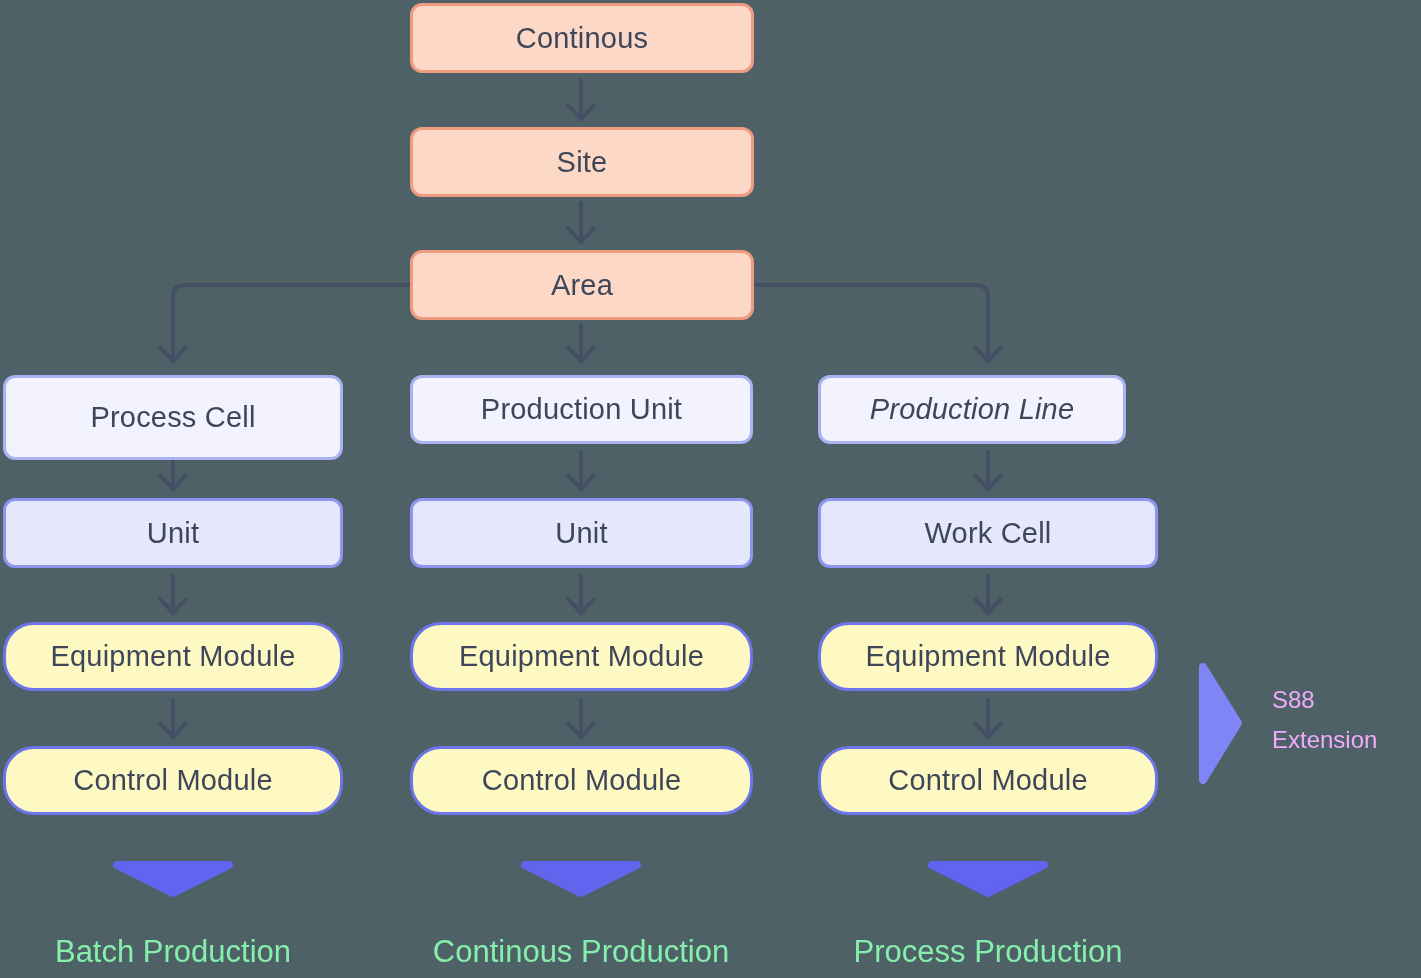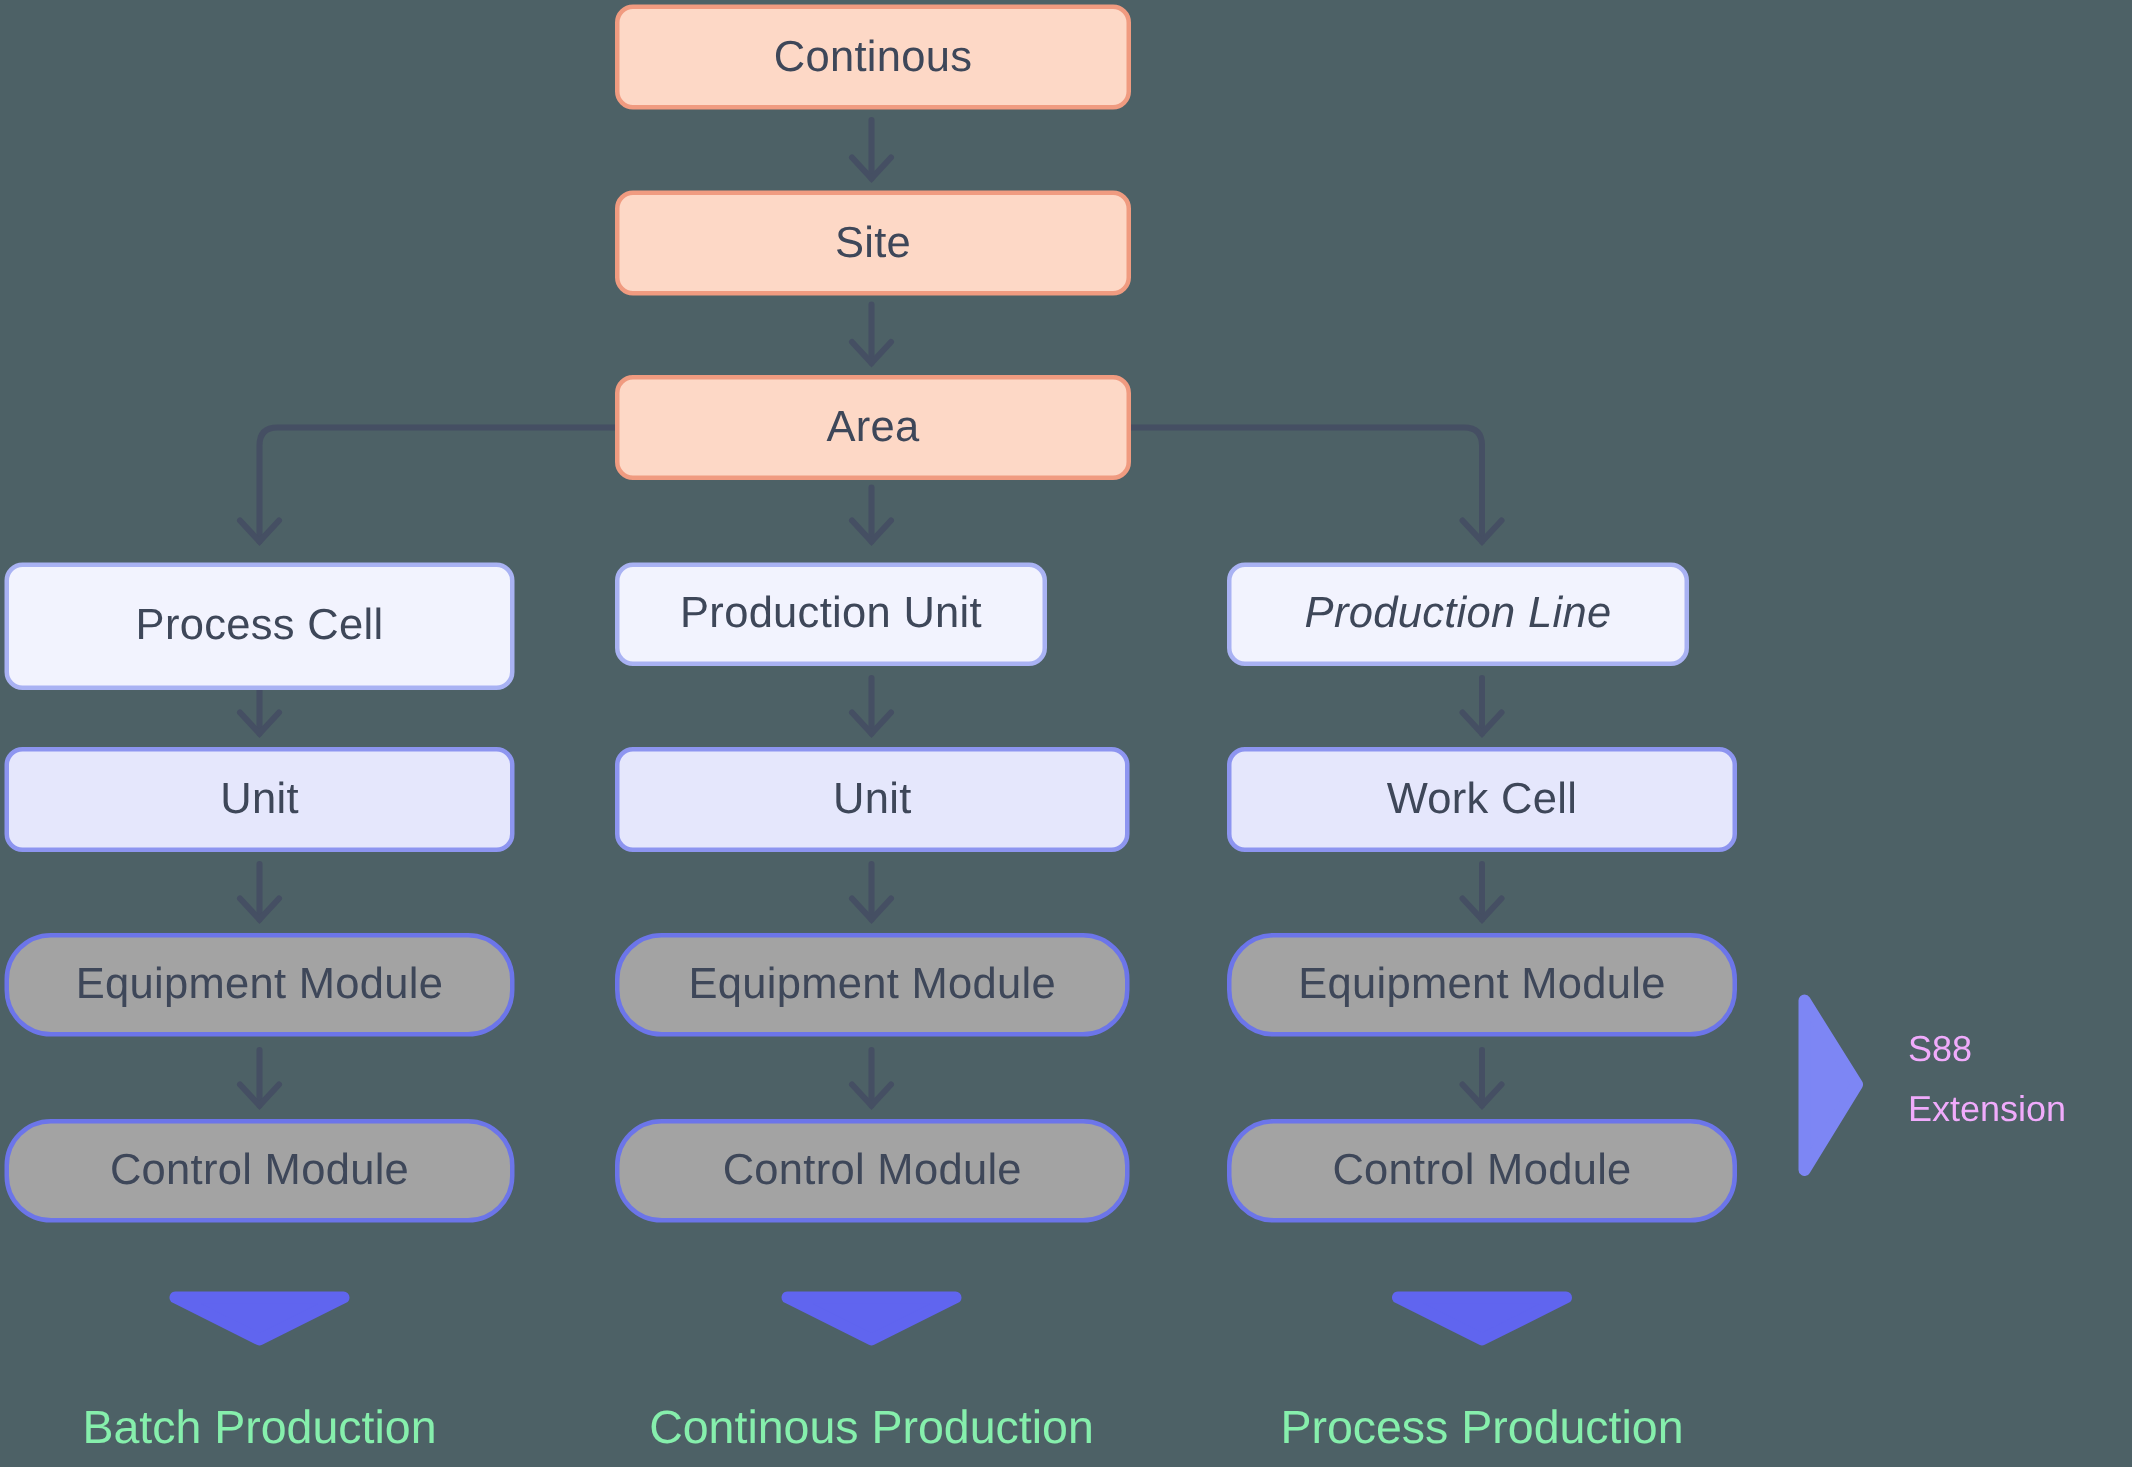--- a/index.html
+++ b/index.html
@@ -32,21 +32,21 @@
     display: flex; align-items: center; justify-content: center;
     border-radius: 12px;
     border: 3px solid;
     font-size: 29px;
     color: #3e4759;
     letter-spacing: 0.2px;
   }
   .box.orange { background: #fdd8c6; border-color: #f09b80; }
   .box.lv1    { background: #f2f3fe; border-color: #a9b2f3; }
   .box.lv2    { background: #e5e7fc; border-color: #8d95f0; }
-  .box.lv3    { background: #a3a3a3; border-color: #6c75e9; border-radius: 31px; }
+  .box.lv3    { background: #fef9c3; border-color: #6c75e9; border-radius: 31px; }
   .footer-label {
     position: absolute;
     text-align: center;
     font-size: 31px;
     font-weight: 500;
     color: #86efac;
     white-space: nowrap;
   }
   .annotation-label {
     position: absolute;
@@ -97,21 +97,21 @@
 
   <div class="box orange" style="left:410px; top:3px;   width:344px; height:70px;">Continous</div>
   <div class="box orange" style="left:410px; top:127px; width:344px; height:70px;">Site</div>
   <div class="box orange" style="left:410px; top:250px; width:344px; height:70px;">Area</div>
 
   <div class="box lv1" style="left:3px; top:375px; width:340px; height:85px;">Process Cell</div>
   <div class="box lv2" style="left:3px; top:498px; width:340px; height:70px;">Unit</div>
   <div class="box lv3" style="left:3px; top:622px; width:340px; height:69px;">Equipment Module</div>
   <div class="box lv3" style="left:3px; top:746px; width:340px; height:69px;">Control Module</div>
 
-  <div class="box lv1" style="left:410px; top:375px; width:288px; height:69px;">Production Unit</div>
+  <div class="box lv1" style="left:410px; top:375px; width:343px; height:69px;">Production Unit</div>
   <div class="box lv2" style="left:410px; top:498px; width:343px; height:70px;">Unit</div>
   <div class="box lv3" style="left:410px; top:622px; width:343px; height:69px;">Equipment Module</div>
   <div class="box lv3" style="left:410px; top:746px; width:343px; height:69px;">Control Module</div>
 
   <div class="box lv1" style="left:818px; top:375px; width:308px; height:69px;font-style:italic;">Production Line</div>
   <div class="box lv2" style="left:818px; top:498px; width:340px; height:70px;">Work Cell</div>
   <div class="box lv3" style="left:818px; top:622px; width:340px; height:69px;">Equipment Module</div>
   <div class="box lv3" style="left:818px; top:746px; width:340px; height:69px;">Control Module</div>
 
   <div class="footer-label" style="left:13px;  top:934px; width:320px;">Batch Production</div>

